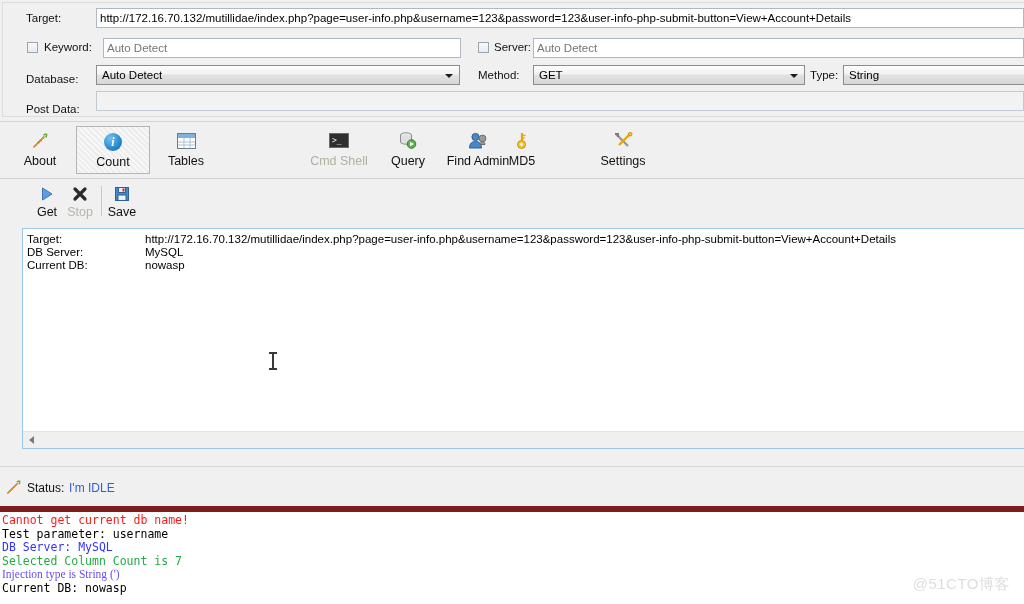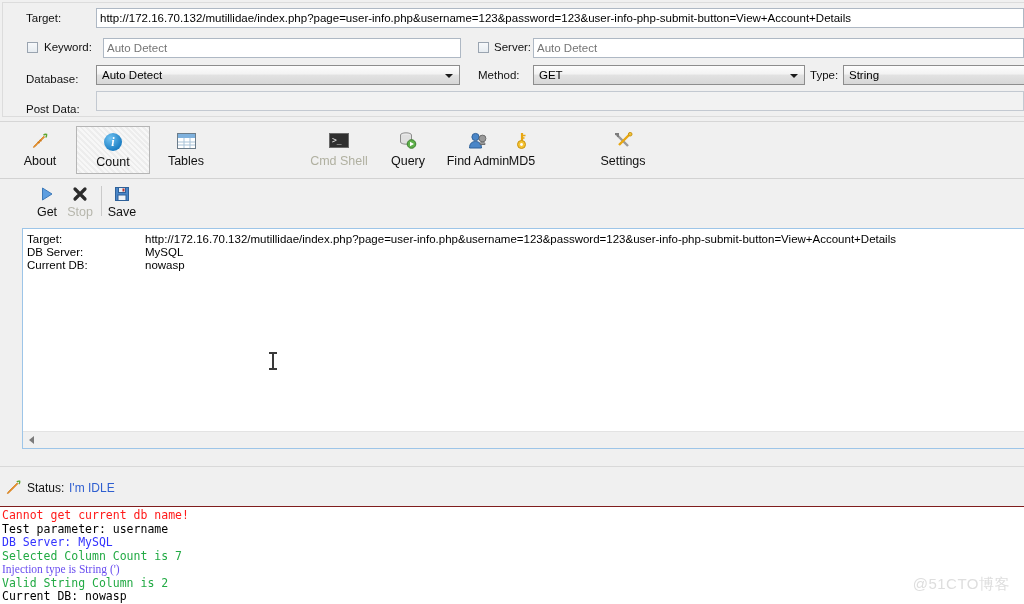--- a/index.html
+++ b/index.html
@@ -219,21 +219,21 @@
     font-size: 12px; color:#111;
   }
   .status-val { color:#2f5fd0; }
 
   
   .logpanel {
     position: absolute;
     left: 0; top: 506px;
     width: 1024px; height: 98px;
     background: #ffffff;
-    border-top: 1px solid #7f1d1d;
+    border-top: 6px solid #7f1d1d;
     overflow: hidden;
     font-family: "DejaVu Sans Mono", "Liberation Mono", monospace;
     font-size: 11.5px;
     line-height: 13.5px;
     padding: 2px 0 0 2px;
     box-sizing: border-box;
   }
   .logline { white-space: pre; height: 13.5px; }
 
   .watermark {
@@ -441,17 +441,16 @@
   <span class="status-txt">Status:</span>
   <span class="status-txt status-val" style="left:69px;">I'm IDLE</span>
 </div>
 
 <div class="logpanel">
   <div class="logline" style="color:#ff1a1a;">Cannot get current db name!</div>
   <div class="logline" style="color:#000000;">Test parameter: username</div>
   <div class="logline" style="color:#3333ff;">DB Server: MySQL</div>
   <div class="logline" style="color:#22aa44;">Selected Column Count is 7</div>
   <div class="logline" style="color:#6a4df0;font-family:Liberation Serif, serif;">Injection type is String (')</div>
-  <div class="logline" style="color:#22aa44;">Valid String Column is 2</div>
   <div class="logline" style="color:#000000;">Current DB: nowasp</div>
 </div>
 
 <div class="watermark">@51CTO博客</div>
 
 </body></html>

